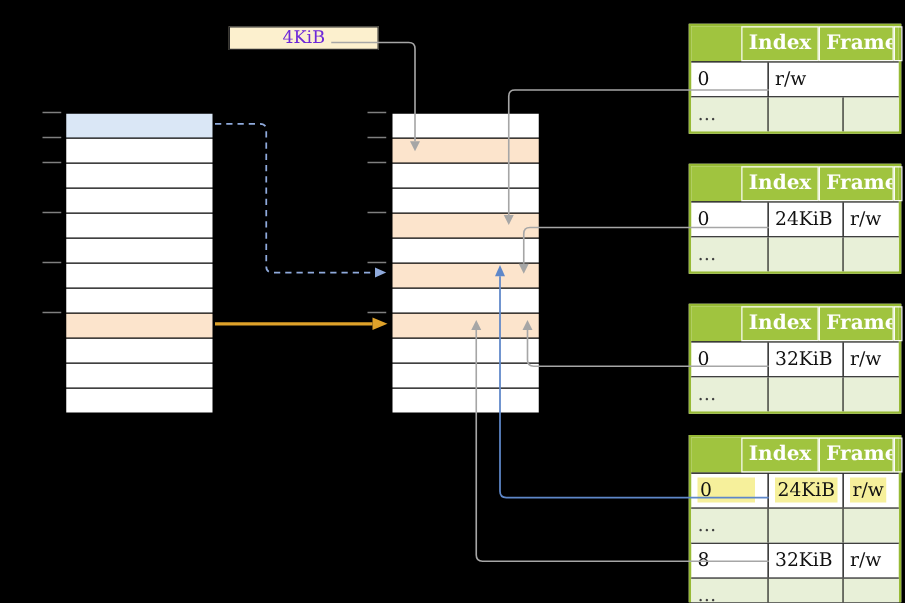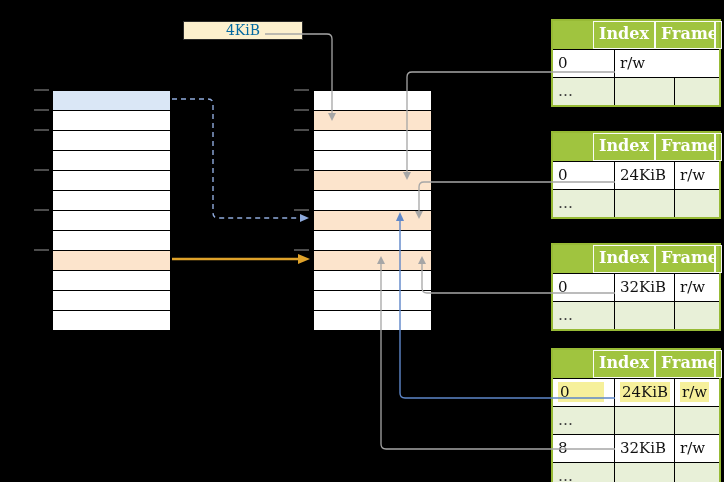--- a/index.html
+++ b/index.html
@@ -4,21 +4,21 @@
 <style>
   html,body{margin:0;padding:0;background:#000;}
   .stage{
     position:relative;width:724px;height:482px;background:var(--background,#000);
     overflow:hidden;font-family:"DejaVu Serif","Liberation Serif",serif;
   }
   
   .label-box{
     position:absolute;left:183px;top:21px;width:120px;height:19px;
     background:var(--box-fill,#FCF0CE);border:1px solid #2a2a2a;box-sizing:border-box;
-    text-align:center;font-size:14px;line-height:17px;color:#0369a1;
+    text-align:center;font-size:14px;line-height:17px;color:#6d28d9;
   }
   
   .mem-col{
     position:absolute;top:90px;width:119px;background:#000;
     padding:1px;box-sizing:border-box;display:flex;flex-direction:column;gap:1px;
   }
   #vm{left:52px;} #pm{left:313px;}
   .mem-row{height:19px;flex:0 0 19px;}
   .fill-white{background:#ffffff;}
   .fill-blue{background:var(--blue-row,#DAE7F6);}

